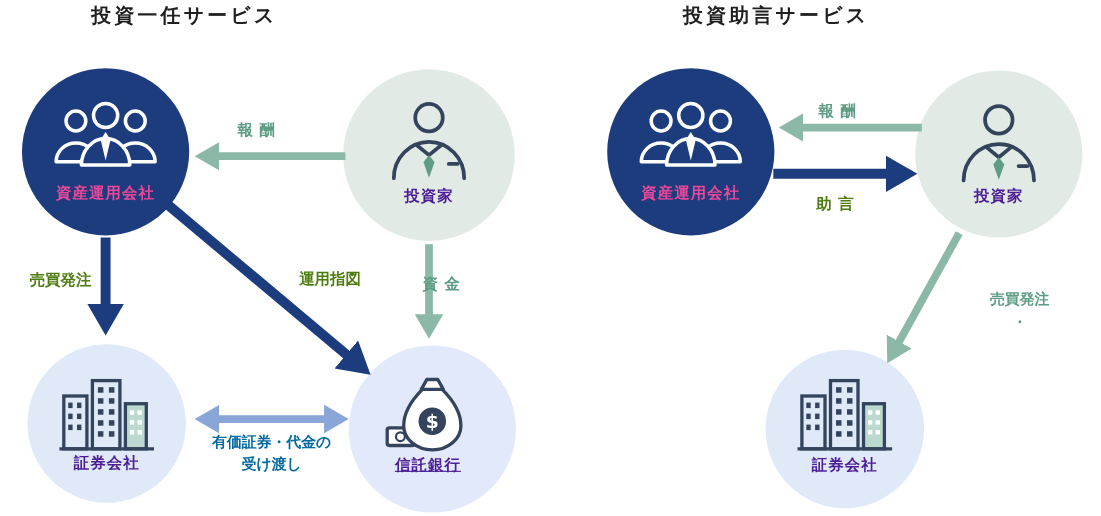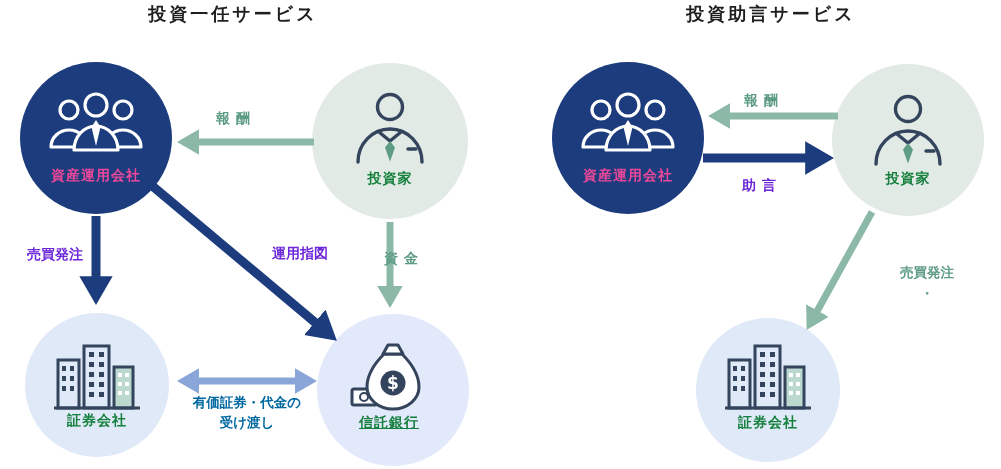--- a/index.html
+++ b/index.html
@@ -1,30 +1,30 @@
 <!DOCTYPE html>
 <html><head>
 <meta charset="utf-8">
 <style>
   * { margin:0; padding:0; box-sizing:border-box; }
   html,body { background:#ffffff; }
   body { font-family:"DejaVu Sans","Liberation Sans",sans-serif; }
   #canvas { position:relative; width:1001px; height:469px; background:#ffffff; overflow:hidden; }
-  .title { position:absolute; top:2px; width:300px; text-align:center;
+  .title { position:absolute; top:2px; width:300px; text-align:left;
            font-size:18px; font-weight:bold; color:#1f1f1f; letter-spacing:3px; }
   .circle { position:absolute; border-radius:50%; }
   .c-navy  { background:#1c3c7e; }
   .c-green { background:#e2eae5; }
   .c-blue  { background:#dfe9f8; }
   .c-blue2 { background:#e2e9fb; }
-  .node-label { position:absolute; font-size:14px; font-weight:bold; color:#15803d;
+  .node-label { position:absolute; font-size:14px; font-weight:bold; color:#4c1d95;
                 text-align:center; letter-spacing:1px; white-space:nowrap; }
   .on-dark { color:#ec4899; }
   .arrow-label { position:absolute; font-size:14px; font-weight:bold; white-space:nowrap; }
-  .navy-text  { color:#6d28d9; }
+  .navy-text  { color:#4d7c0f; }
   .green-text { color:#5e9c84; }
   .blue-text  { color:#0369a1; }
   .spaced { letter-spacing:6px; }
   .arrow-layer { position:absolute; left:0; top:0; }
   .icon { position:absolute; }
   .multiline { text-align:center; line-height:20px; font-size:13.5px; }
   .ml21 { line-height:21px; }
 </style>
 </head>
 <body>

